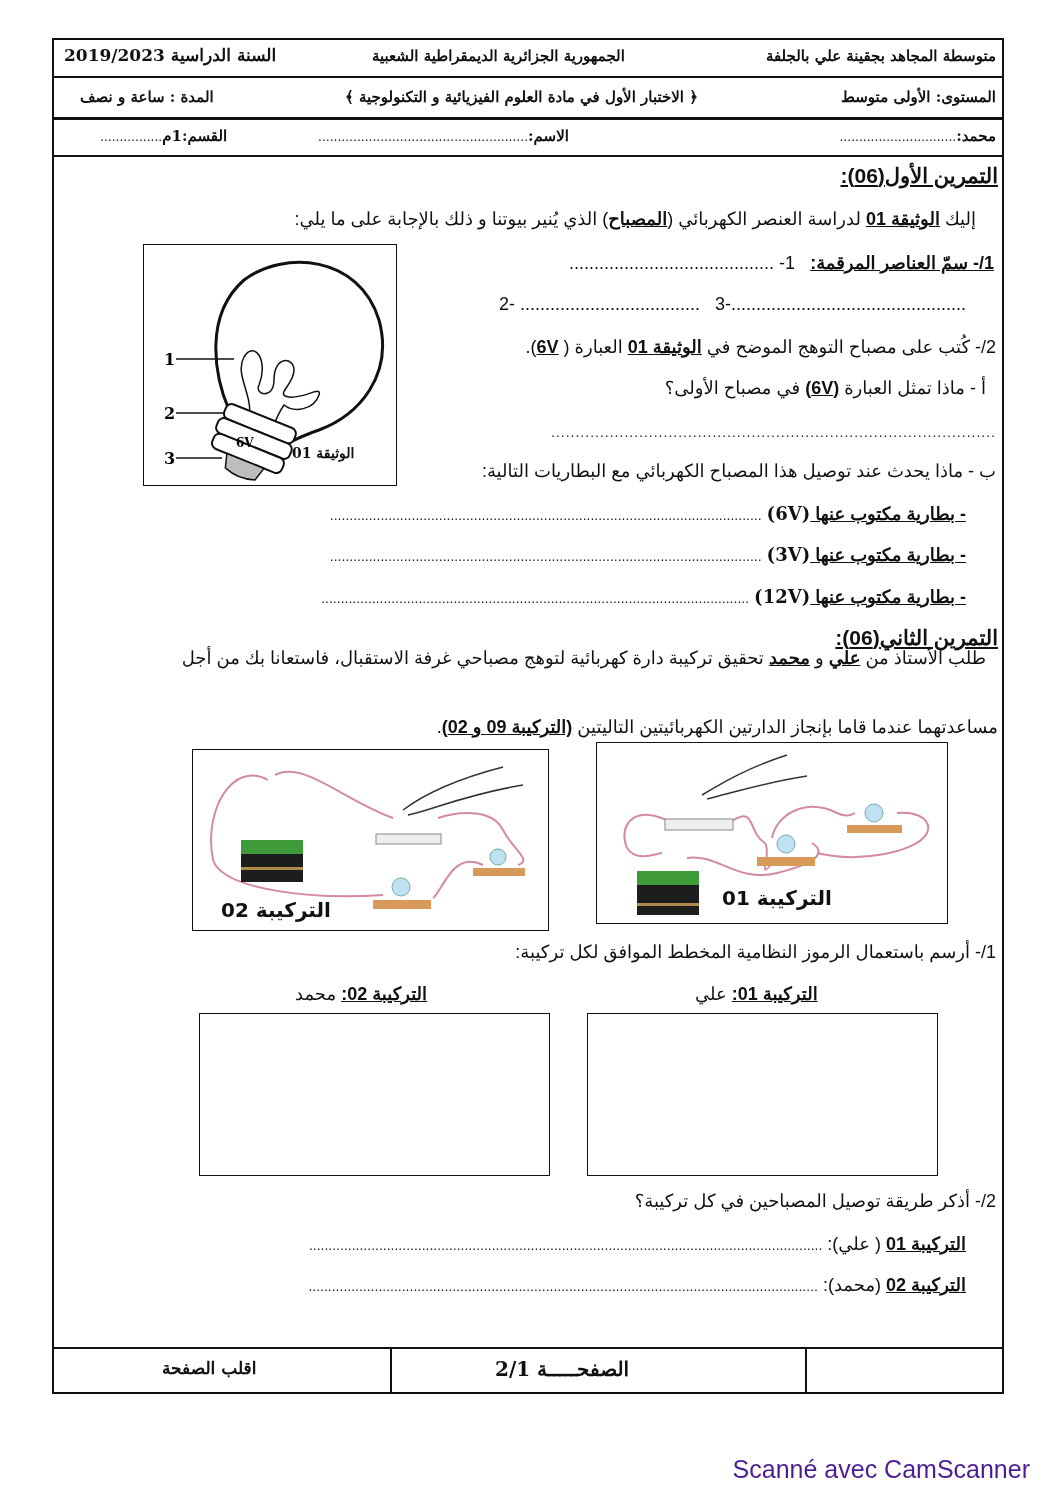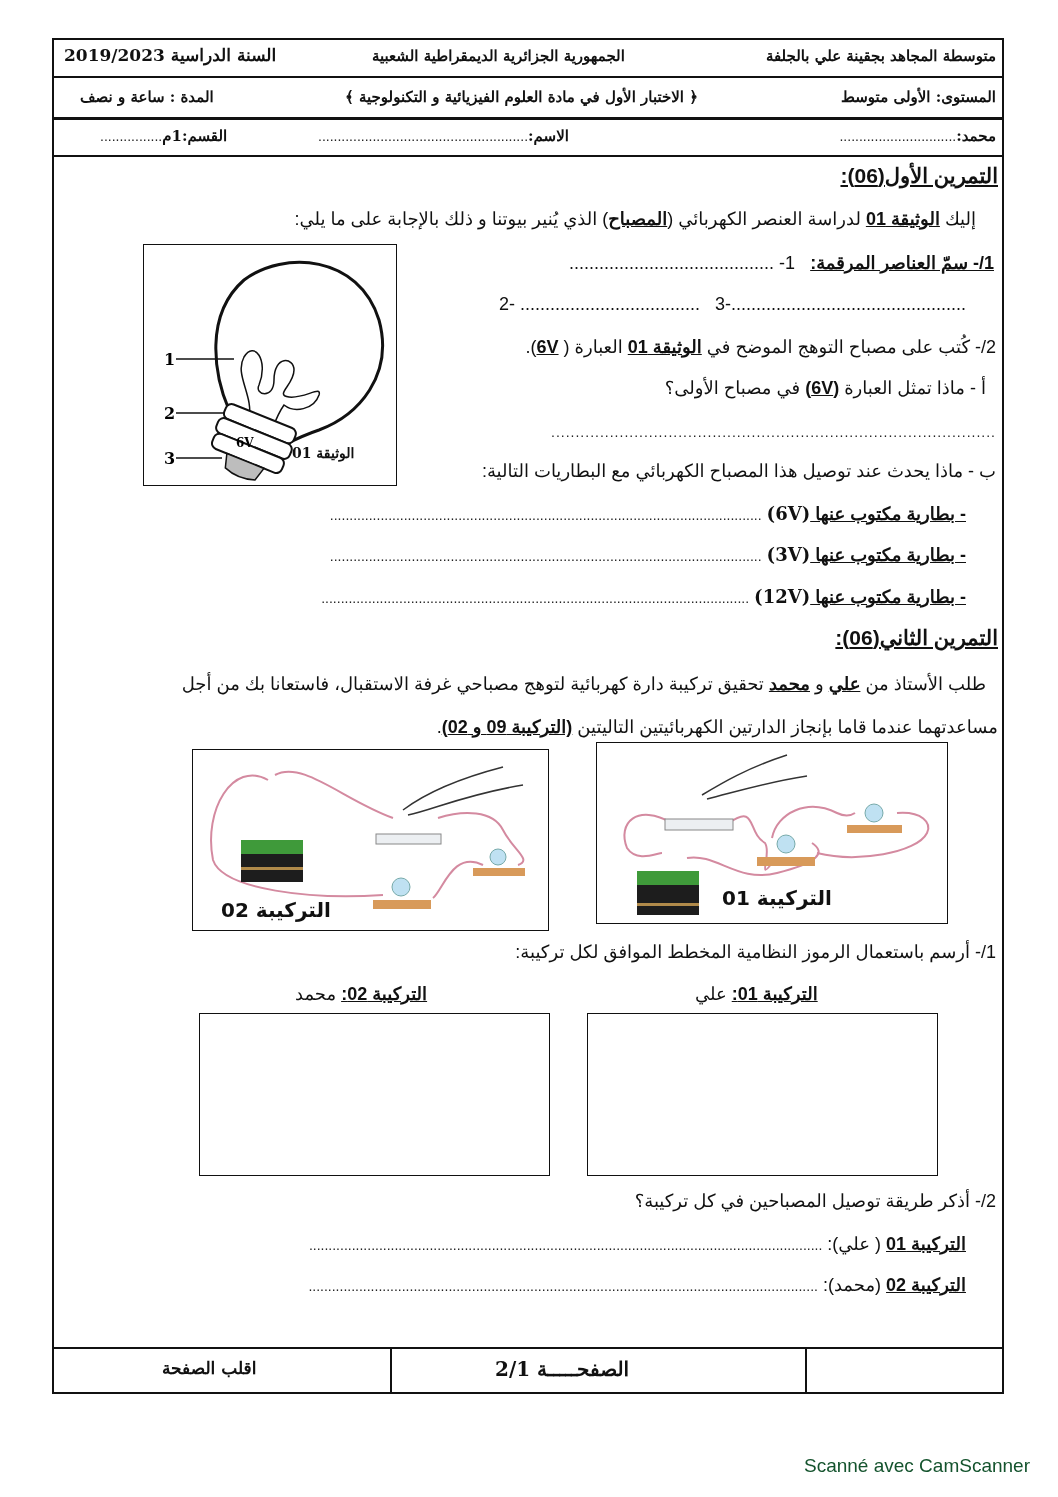--- a/index.html
+++ b/index.html
@@ -18,21 +18,21 @@
   .title-ex { font-size: 21px; font-weight: bold; text-decoration: underline; font-family: "Liberation Sans", sans-serif; margin-left: 28px; }
   .q { font-size: 18px; font-family: "Liberation Sans", sans-serif; }
   .dots { font-family: "Liberation Sans", sans-serif; letter-spacing: 1px; font-size: 14px; color: #222; }
 
   .boxfig { border: 1.5px solid #111; box-sizing: border-box; background: #fff; }
   .drawbox { border: 1.5px solid #111; box-sizing: border-box; background: #fff; }
 
   .footer-row { left: 52px; top: 1347px; width: 952px; height: 47px; border-top: 2px solid #111; box-sizing: border-box; }
   .vsep { position: absolute; top: 1347px; height: 47px; border-left: 2px solid #111; }
 
-  .scan-note { right: 28px; top: 1455px; font-size: 19px; font-family: "Liberation Sans", sans-serif; color: #14532d; }
+  .scan-note { right: 28px; top: 1455px; font-size: 25px; font-family: "Liberation Sans", sans-serif; color: #4c1d95; }
 </style>
 </head>
 <body>
 
 <div class="abs frame"></div>
 <div class="hline" style="top:76px;"></div>
 <div class="hline thick" style="top:117px;"></div>
 <div class="hline" style="top:155px;"></div>
 
 <div class="abs rtl serifb hdr-text" style="right:62px; top:47px;">متوسطة المجاهد بجقينة علي بالجلفة</div>
@@ -105,21 +105,21 @@
     <line x1="32" y1="213" x2="78" y2="213" stroke="#111" stroke-width="1.5"></line>
     <text x="20" y="120" font-family="DejaVu Serif, serif" font-size="16" font-weight="bold">1</text>
     <text x="20" y="174" font-family="DejaVu Serif, serif" font-size="16" font-weight="bold">2</text>
     <text x="20" y="219" font-family="DejaVu Serif, serif" font-size="16" font-weight="bold">3</text>
   </svg>
   <div class="abs rtl serifb" style="left:148px; top:200px; font-size:14px;">الوثيقة 01</div>
 </div>
 
 <div class="abs rtl title-ex" style="right:60px; top:626px;">التمرين الثاني(06):</div>
 
-<div class="abs rtl q" style="right:72px; top:673px;">
+<div class="abs rtl q" style="right:72px; top:647px;">
   <span>طلب الأستاذ من </span><span class="bold">علي</span><span> و </span><span class="bold">محمد</span><span> تحقيق تركيبة دارة كهربائية لتوهج مصباحي غرفة الاستقبال، فاستعانا بك من أجل</span>
 </div>
 <div class="abs rtl q" style="right:60px; top:716px;">
   <span>مساعدتهما عندما قاما بإنجاز الدارتين الكهربائيتين التاليتين </span><span class="bold">(التركيبة 09 و 02)</span><span>.</span>
 </div>
 
 <div class="abs boxfig" style="left:192px; top:749px; width:357px; height:182px;">
   <svg width="354" height="179" viewBox="0 0 354 179">
     <path d="M 75 30 C 40 10, 10 60, 20 110 C 30 140, 120 150, 190 145" fill="none" stroke="#d48aa0" stroke-width="2"></path>
     <path d="M 82 25 C 110 10, 150 50, 200 68" fill="none" stroke="#d48aa0" stroke-width="2"></path>

